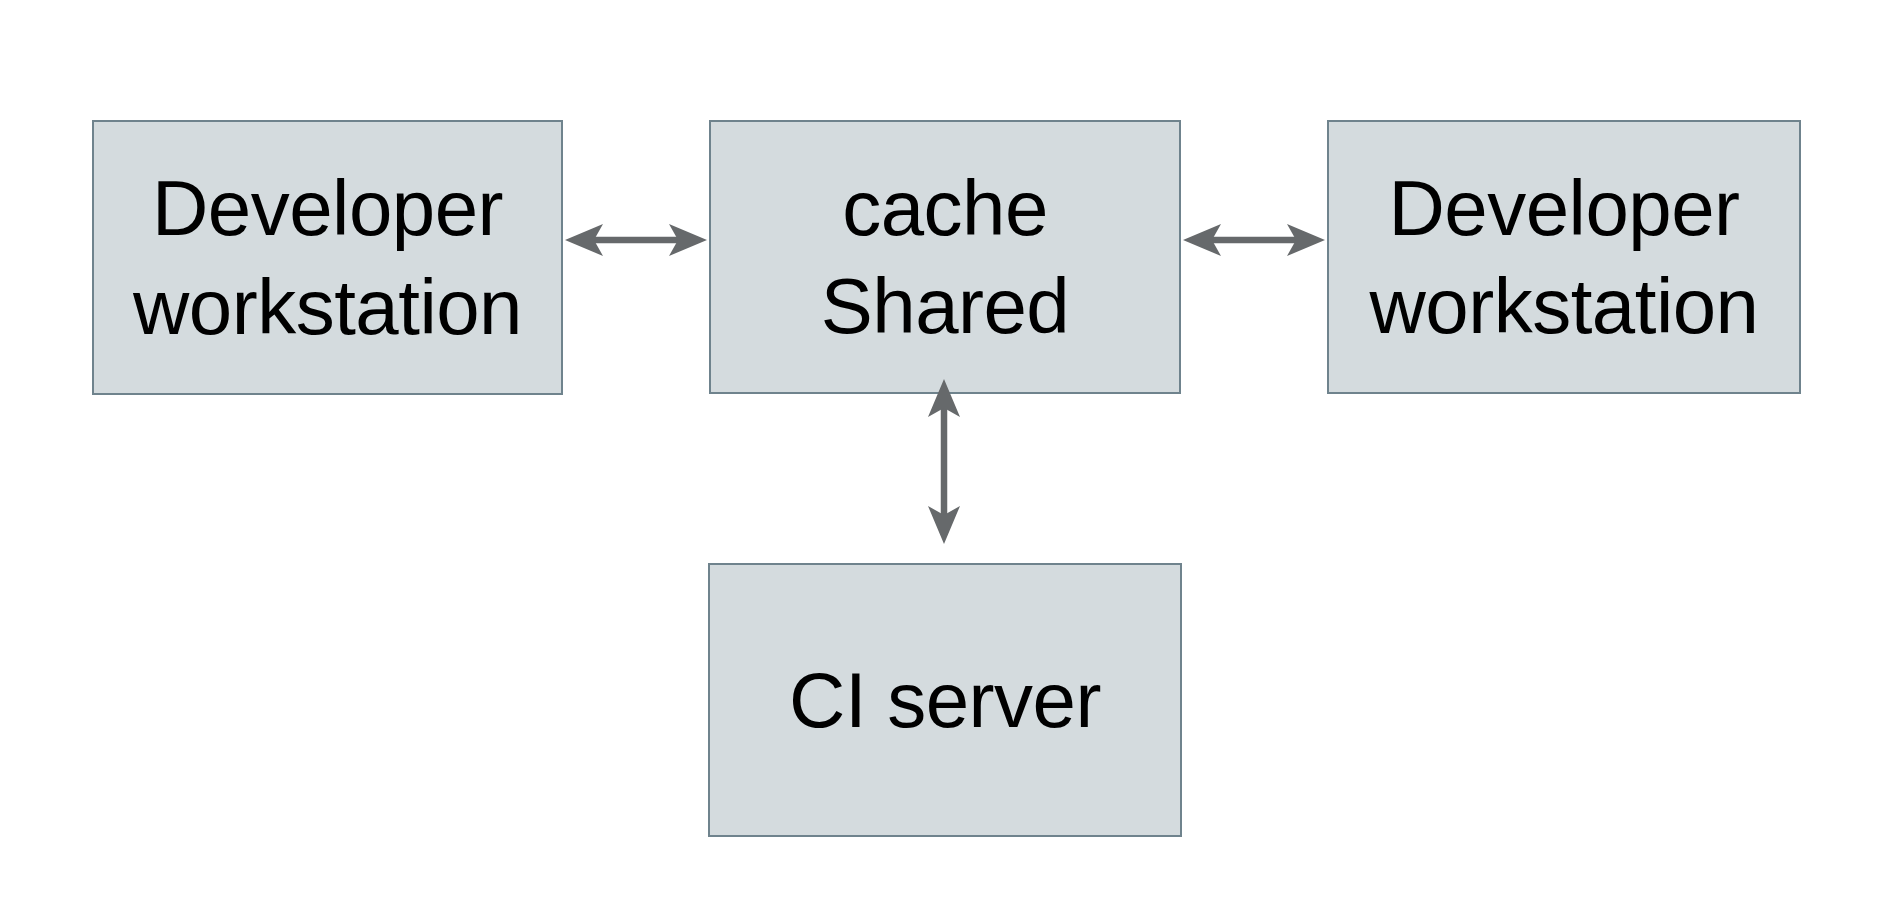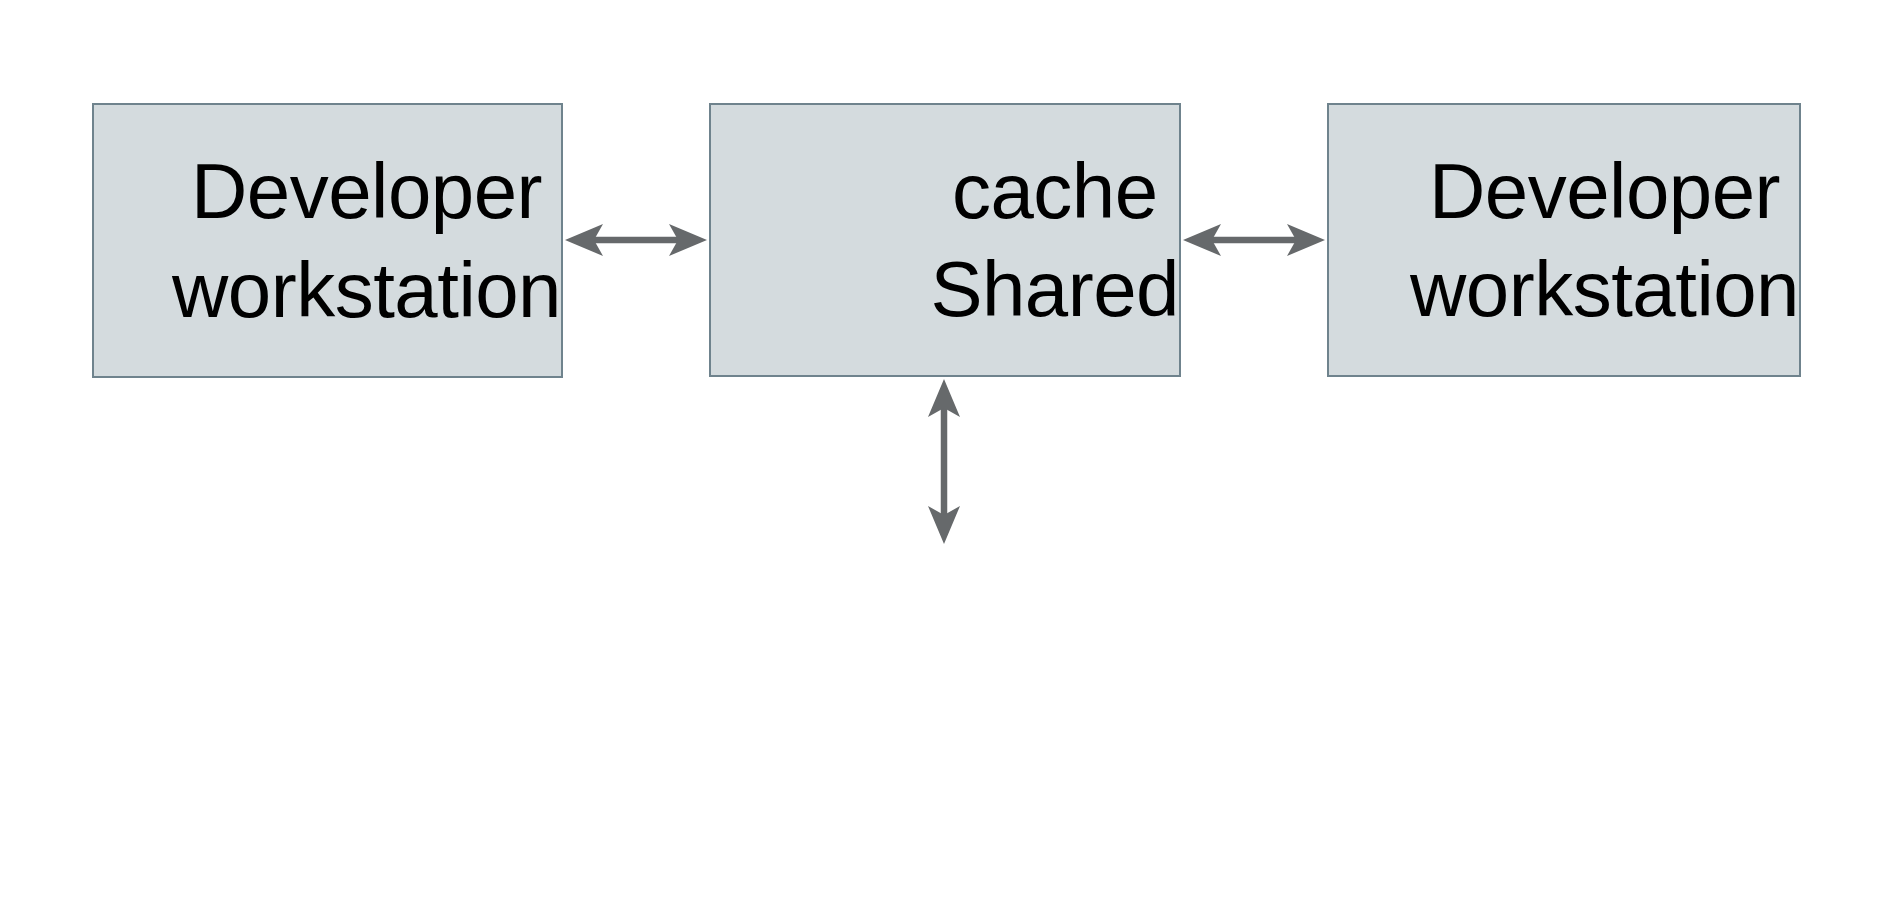--- a/index.html
+++ b/index.html
@@ -21,22 +21,23 @@
     width:1900px;height:922px;
     background:var(--background);
   }
   .node{
     position:absolute;
     box-sizing:border-box;
     background:var(--node-fill);
     border:2.5px solid var(--node-border);
     display:flex;
     align-items:center;
-    justify-content:flex-end;
+    justify-content:center;
     text-align:center;
+    margin-top:17px;
   }
   .node .label{
     color:var(--text);
     font-size:78px;
     line-height:1.26;
     letter-spacing:-0.5px;
   }
   .node .label span{display:block;}
   .node-workstation-left  {left:92px;  top:103px; width:471px; height:275px;}
   .node-shared-cache      {left:709px; top:103px; width:472px; height:274px;}
@@ -70,20 +71,25 @@
     </div>
   </div>
 
   <div class="node node-workstation-right">
     <div class="label">
       <span>Developer</span>
       <span>workstation</span>
     </div>
   </div>
 
+  <div class="node node-ci-server">
+    <div class="label">
+      <span>CI server</span>
+    </div>
+  </div>
 
   <div class="arrow arrow-left">
     <svg width="146" height="52" viewBox="0 0 146 52">
       <line x1="29" y1="26" x2="117" y2="26" stroke="currentColor" stroke-width="6.5"></line>
       <polygon points="2,26 40,10 31,26 40,42" fill="currentColor"></polygon>
       <polygon points="144,26 106,10 115,26 106,42" fill="currentColor"></polygon>
     </svg>
   </div>
 
   <div class="arrow arrow-right">

